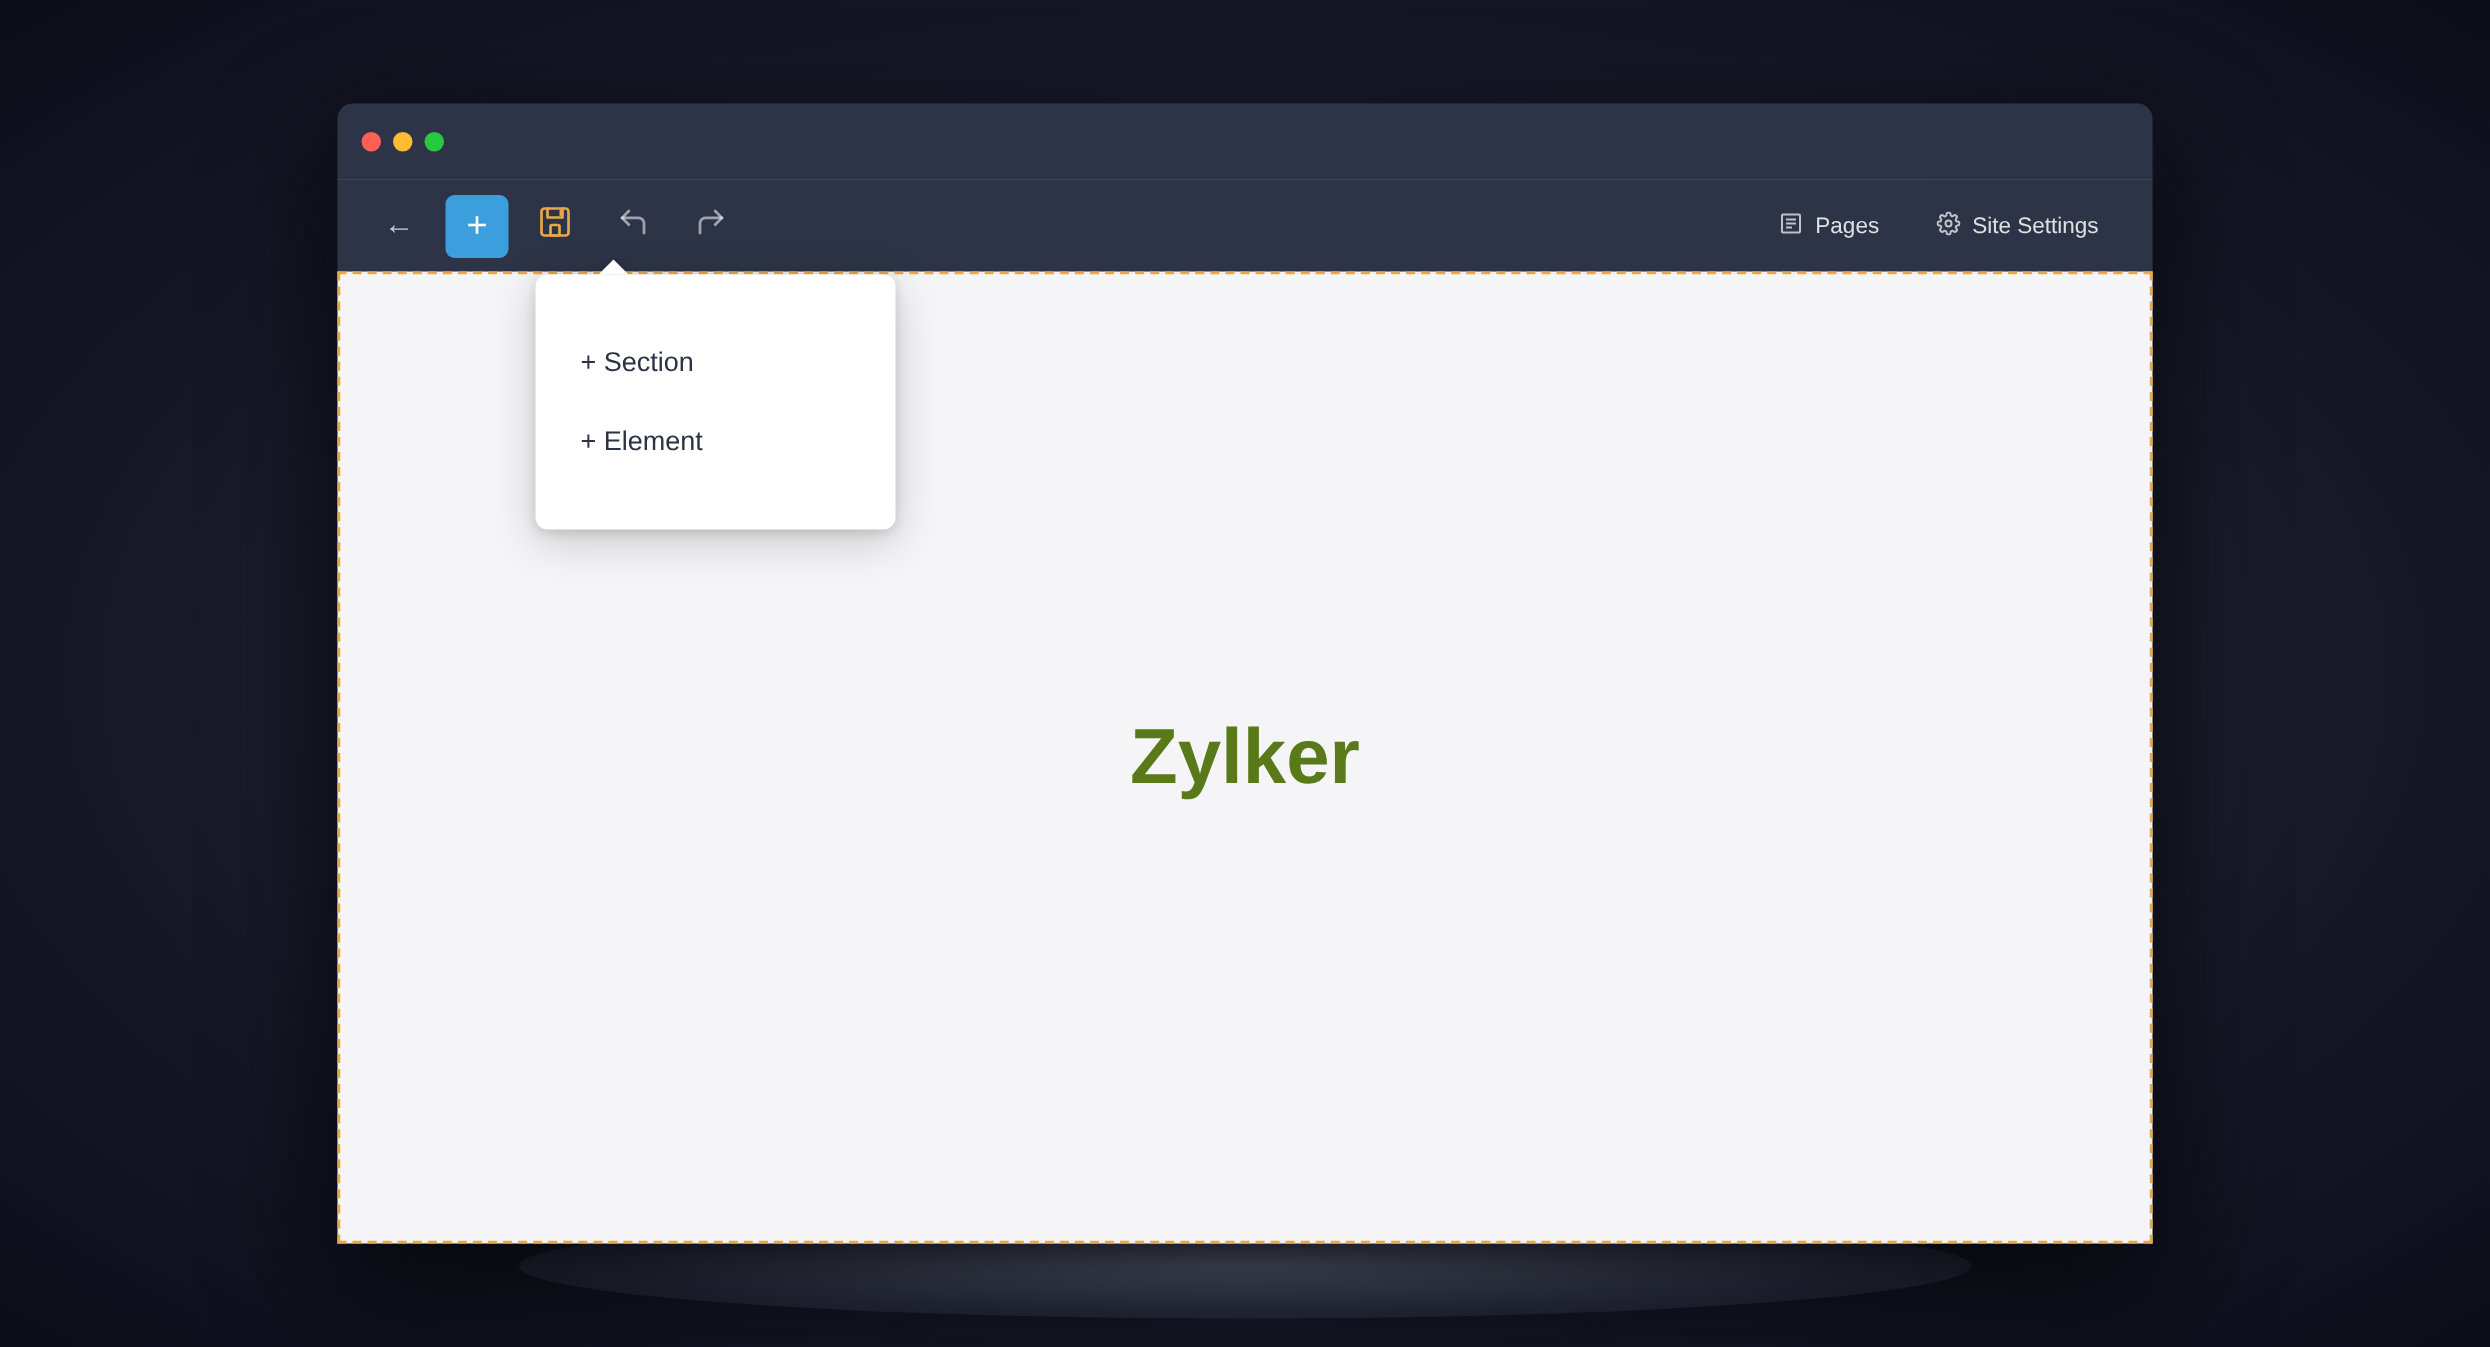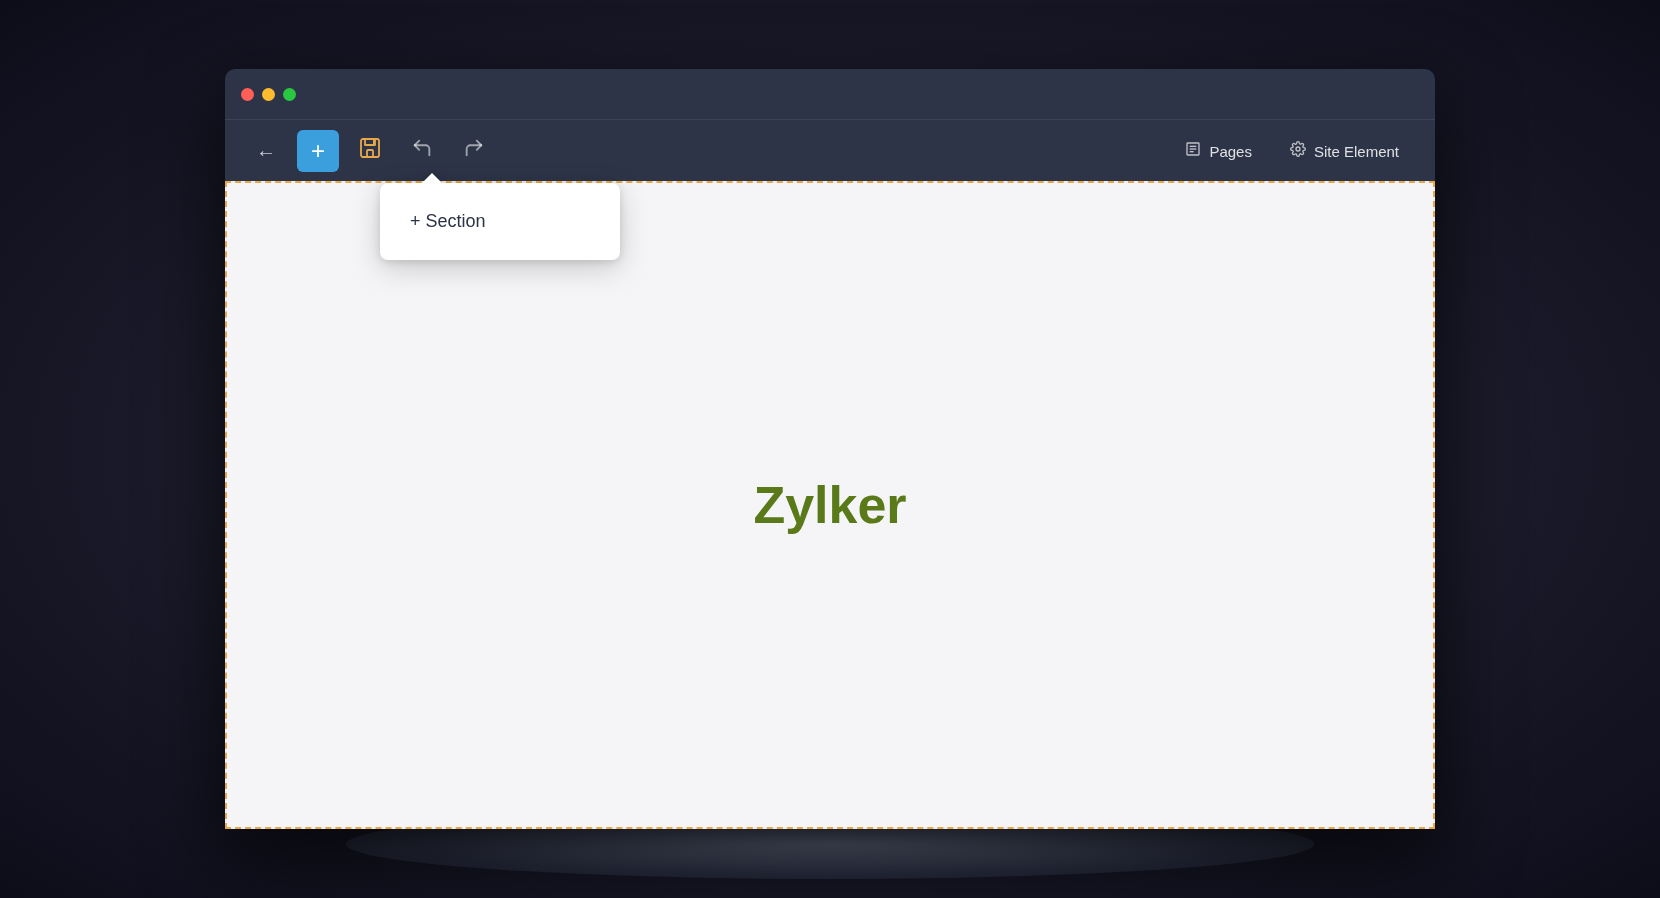--- a/index.html
+++ b/index.html
@@ -117,21 +117,21 @@
 
     .toolbar-nav-items {
       display: flex;
       align-items: center;
       gap: 6px;
       margin-left: auto;
     }
 
     .toolbar-nav-item {
       display: flex;
-      align-items: flex-end;
+      align-items: center;
       gap: 8px;
       color: rgba(255,255,255,0.85);
       font-size: 15px;
       font-family: -apple-system, BlinkMacSystemFont, 'Segoe UI', sans-serif;
       padding: 8px 16px;
       border-radius: 6px;
       cursor: pointer;
       background: transparent;
       border: none;
     }
@@ -167,24 +167,23 @@
     }
 
     
     .dropdown-menu {
       position: absolute;
       top: 0px;
       left: 130px;
       background: white;
       border-radius: 8px;
       box-shadow: 0 8px 30px rgba(0,0,0,0.18), 0 2px 8px rgba(0,0,0,0.12);
-      padding: 12px 0;
+      padding: 32px 0;
       z-index: 100;
       min-width: 240px;
-      margin-left: 23px;
     }
 
     
     .dropdown-menu::before {
       content: '';
       position: absolute;
       top: -10px;
       left: 42px;
       width: 0;
       height: 0;
@@ -269,28 +268,29 @@
         <span>Pages</span>
       </button>
 
       <button class="toolbar-nav-item">
         <span class="nav-icon">
           <svg width="16" height="16" viewBox="0 0 24 24" fill="none" stroke="rgba(255,255,255,0.7)" stroke-width="2" stroke-linecap="round">
             <circle cx="12" cy="12" r="3"></circle>
             <path d="M19.4 15a1.65 1.65 0 0 0 .33 1.82l.06.06a2 2 0 0 1-2.83 2.83l-.06-.06a1.65 1.65 0 0 0-1.82-.33 1.65 1.65 0 0 0-1 1.51V21a2 2 0 0 1-4 0v-.09A1.65 1.65 0 0 0 9 19.4a1.65 1.65 0 0 0-1.82.33l-.06.06a2 2 0 0 1-2.83-2.83l.06-.06A1.65 1.65 0 0 0 4.68 15a1.65 1.65 0 0 0-1.51-1H3a2 2 0 0 1 0-4h.09A1.65 1.65 0 0 0 4.6 9a1.65 1.65 0 0 0-.33-1.82l-.06-.06a2 2 0 0 1 2.83-2.83l.06.06A1.65 1.65 0 0 0 9 4.68a1.65 1.65 0 0 0 1-1.51V3a2 2 0 0 1 4 0v.09a1.65 1.65 0 0 0 1 1.51 1.65 1.65 0 0 0 1.82-.33l.06-.06a2 2 0 0 1 2.83 2.83l-.06.06A1.65 1.65 0 0 0 19.4 9a1.65 1.65 0 0 0 1.51 1H21a2 2 0 0 1 0 4h-.09a1.65 1.65 0 0 0-1.51 1z"></path>
           </svg>
         </span>
-        <span>Site Element</span>
+        <span>Site Settings</span>
       </button>
     </div>
   </div>
 
   <div class="canvas-area">
     <div class="canvas-content">
       <h1 class="site-title">Zylker</h1>
     </div>
 
     <div class="dropdown-menu">
       <a class="dropdown-item">+ Section</a>
+      <a class="dropdown-item">+ Element</a>
     </div>
   </div>
 
 </div>
 
 </body></html>

